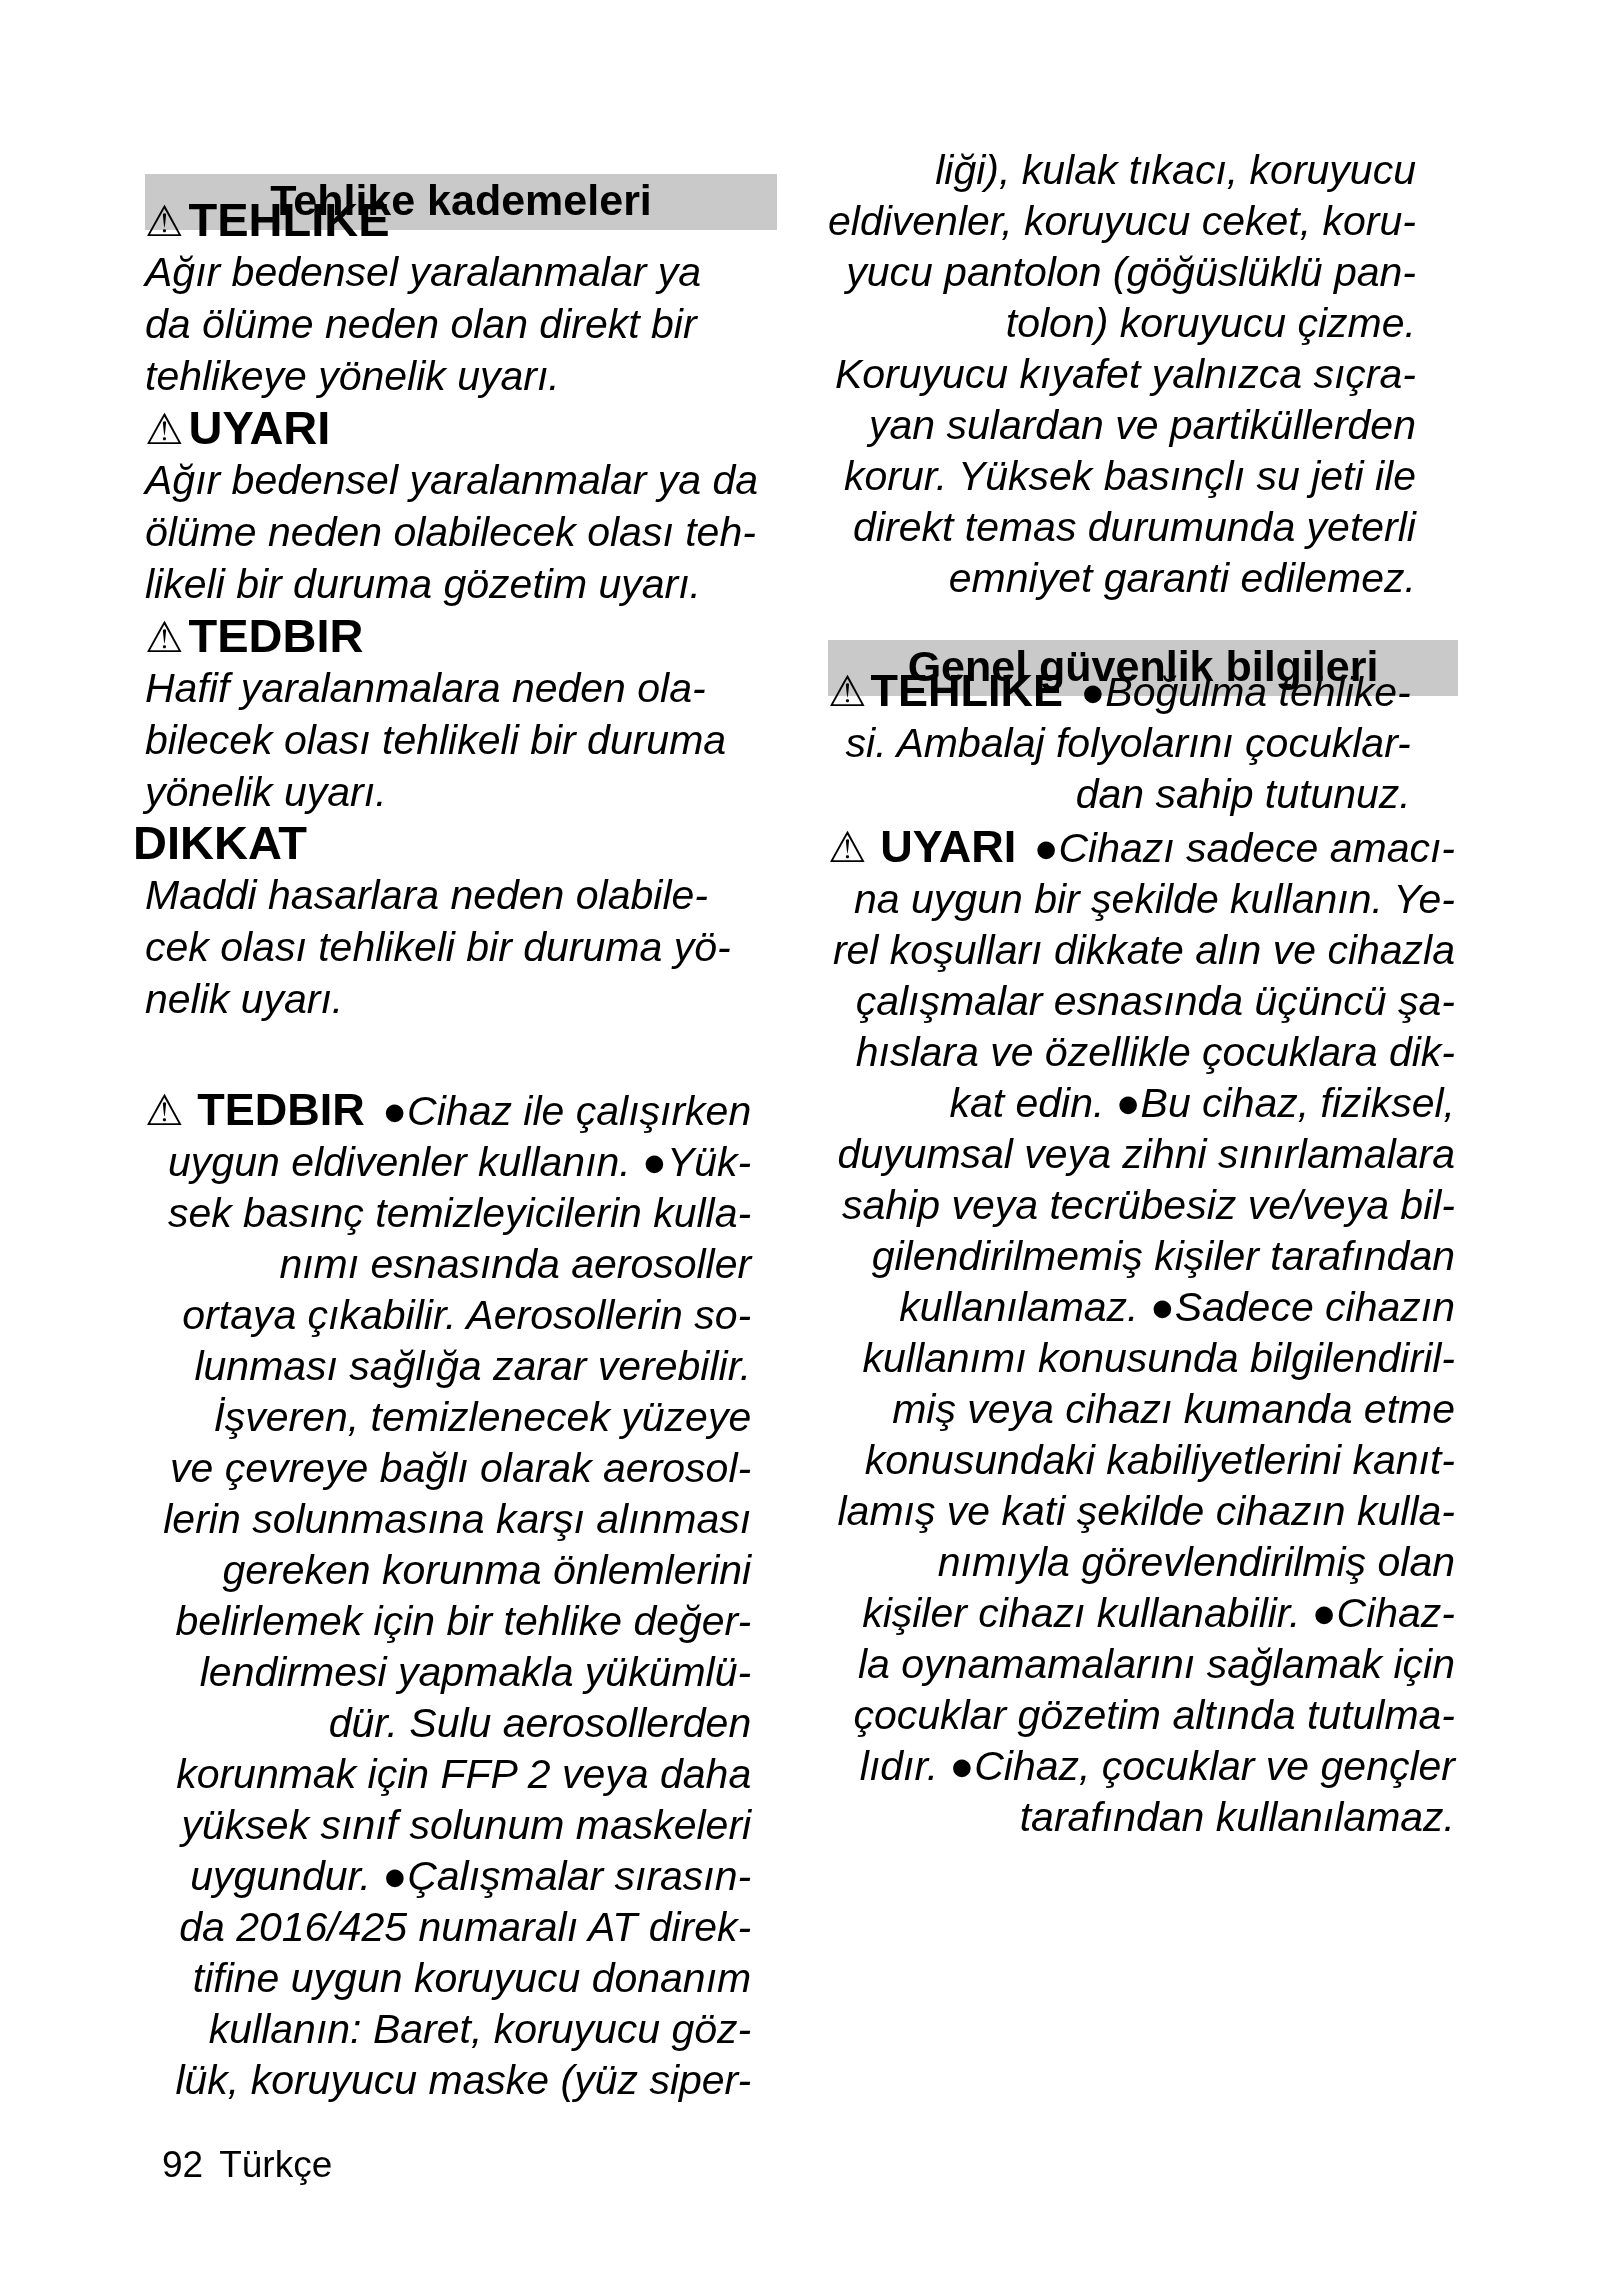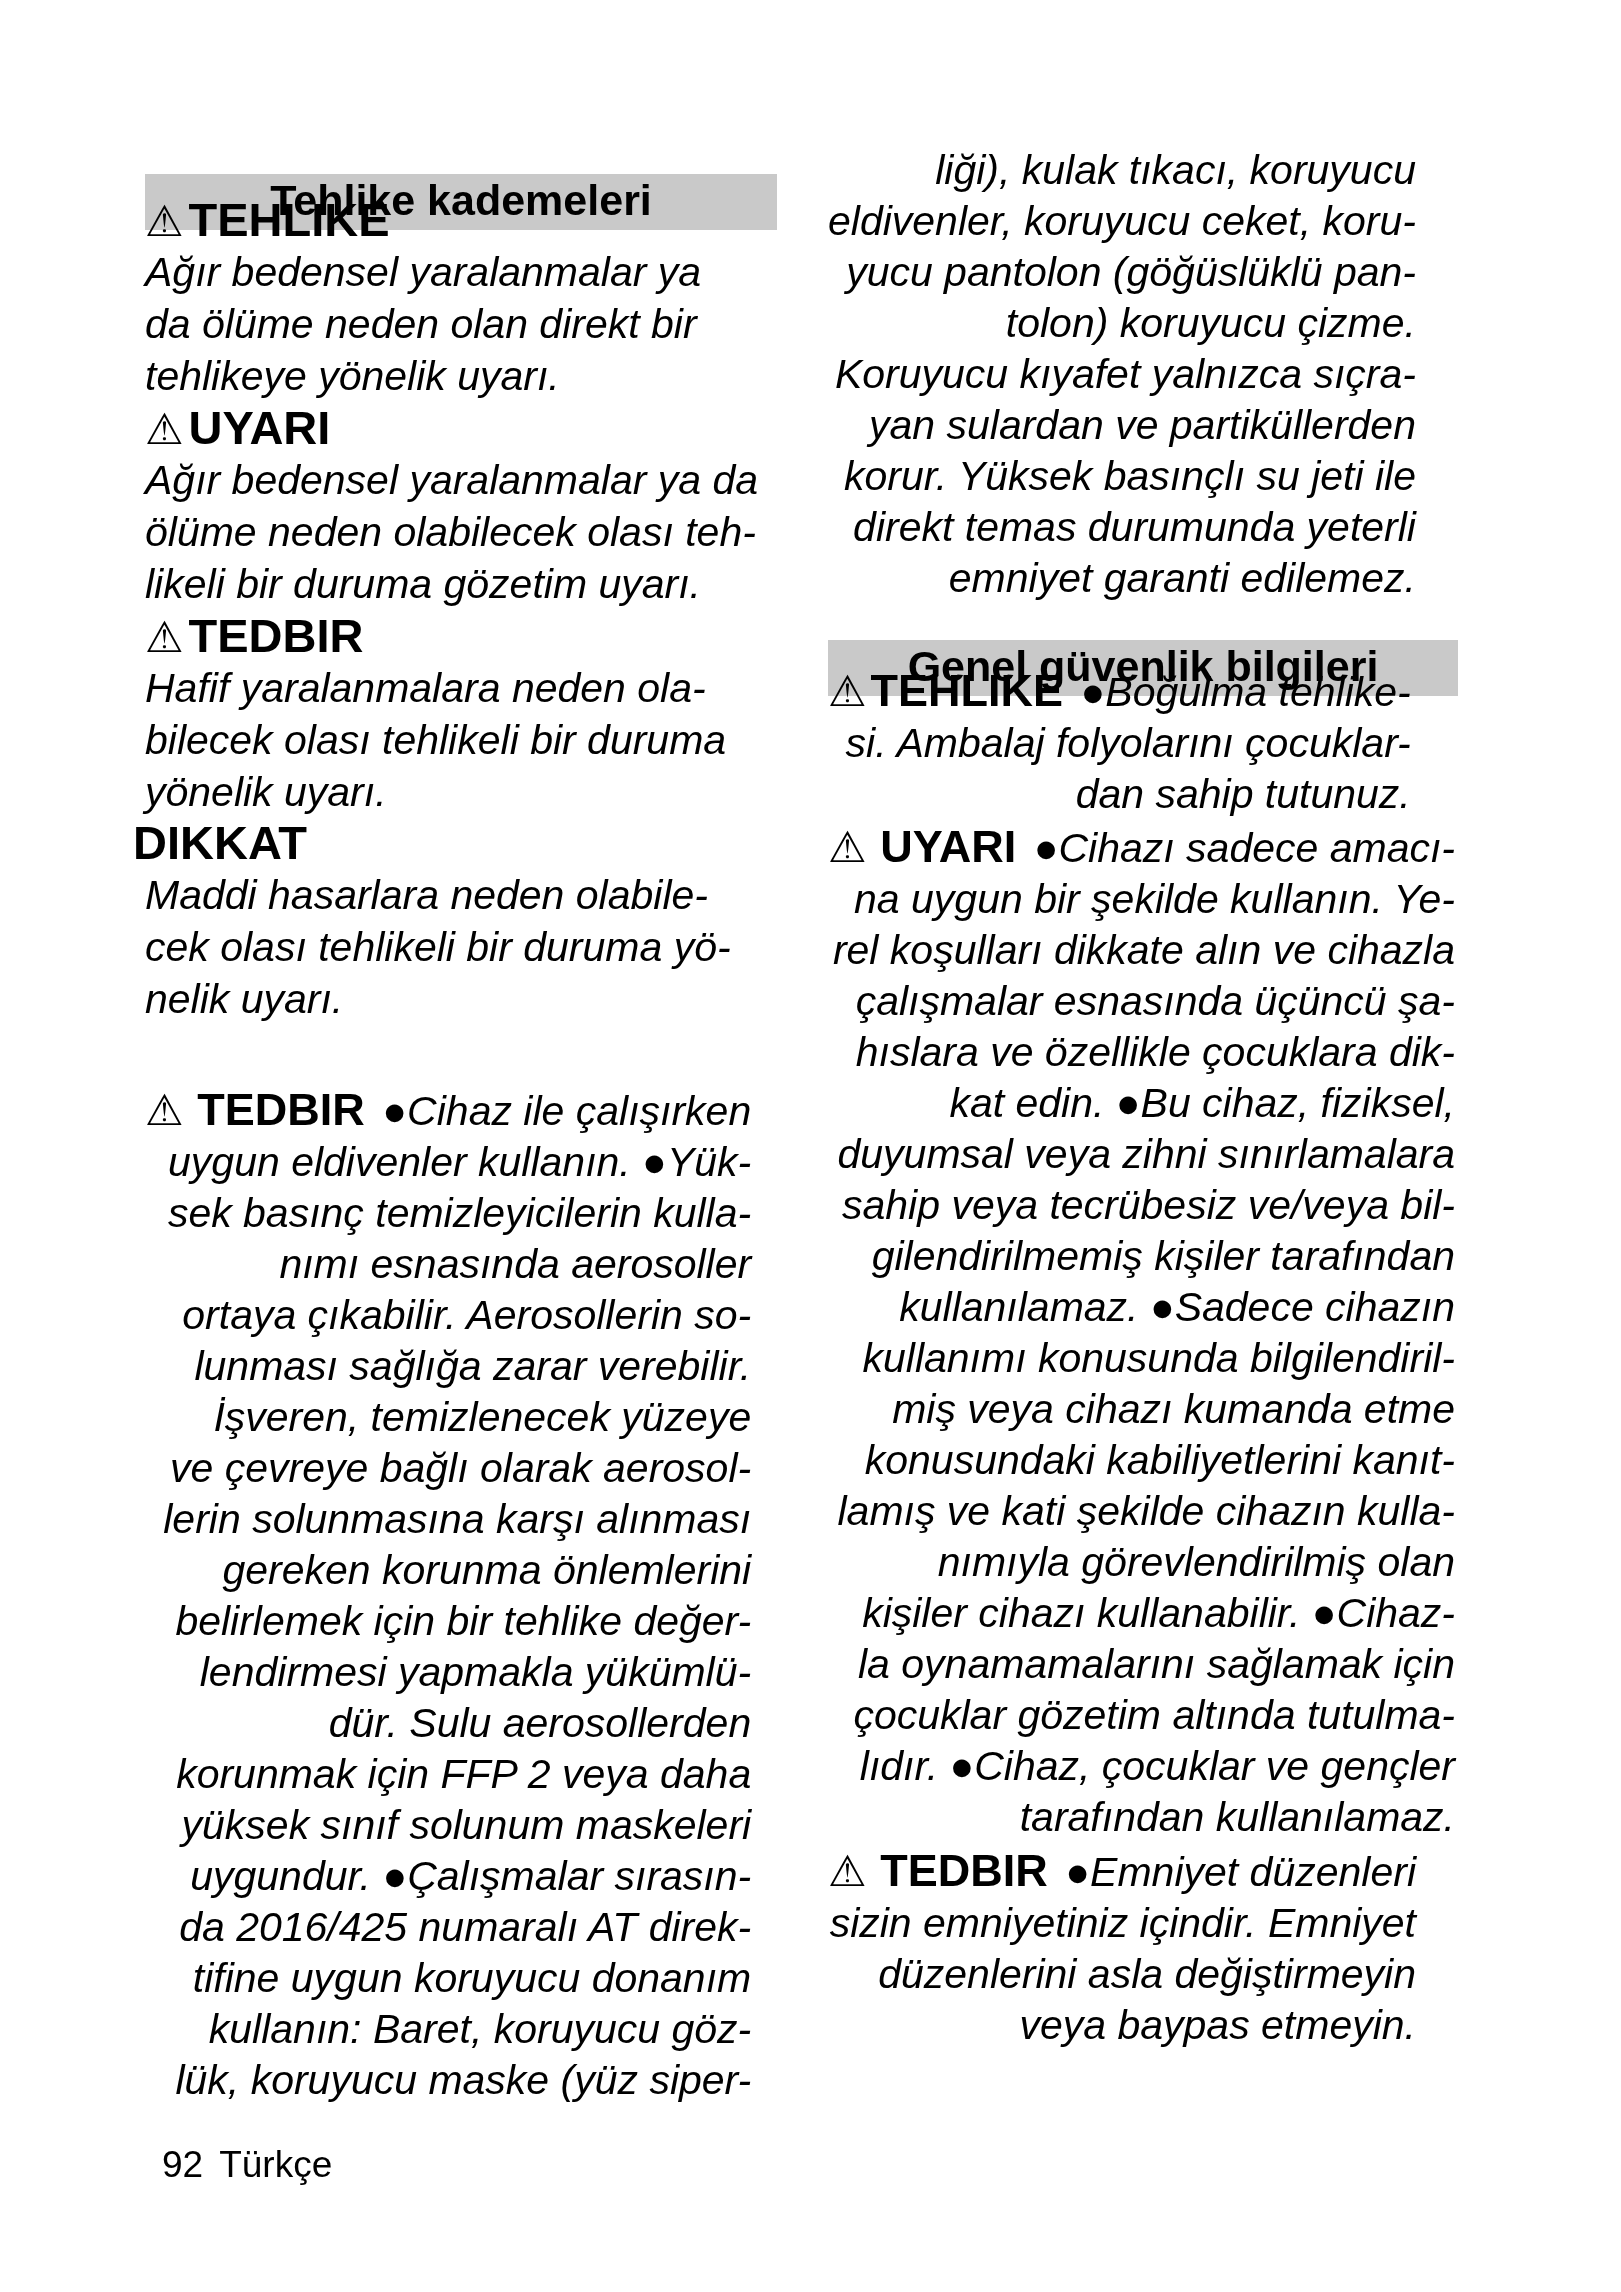--- a/index.html
+++ b/index.html
@@ -140,21 +140,17 @@
 miş veya cihazı kumanda etme
 konusundaki kabiliyetlerini kanıt-
 lamış ve kati şekilde cihazın kulla-
 nımıyla görevlendirilmiş olan
 kişiler cihazı kullanabilir. ●Cihaz-
 la oynamamalarını sağlamak için
 çocuklar gözetim altında tutulma-
 lıdır. ●Cihaz, çocuklar ve gençler
 tarafından kullanılamaz.</span></div>
 
-  <div class="b b52 abs" style="left:828px;top:1845px"><span class="wi gap">⚠</span><span class="lbl">TEDBIR</span><span>●Emniyet düzenleri
-sizin emniyetiniz içindir. Emniyet
-düzenlerini asla değiştirmeyin
-veya baypas etmeyin.</span></div>
 
   <div class="footer abs" style="left:162px;top:2143px"><span>92</span><span class="lang">Türkçe</span></div>
 
 </div>
 
 
 </body></html>

